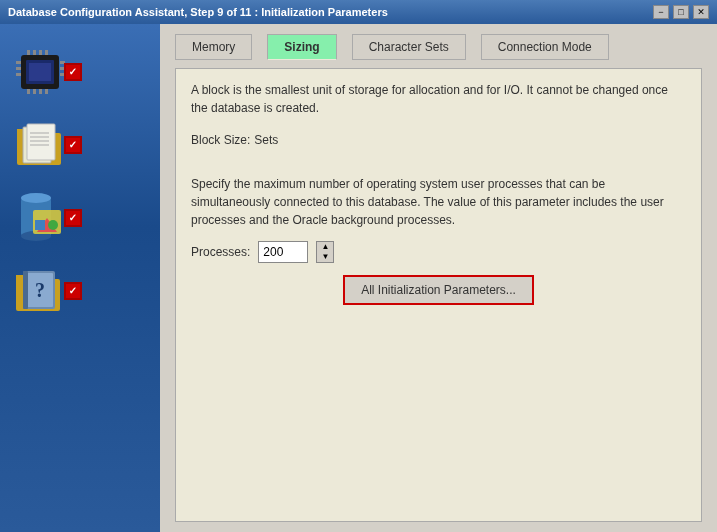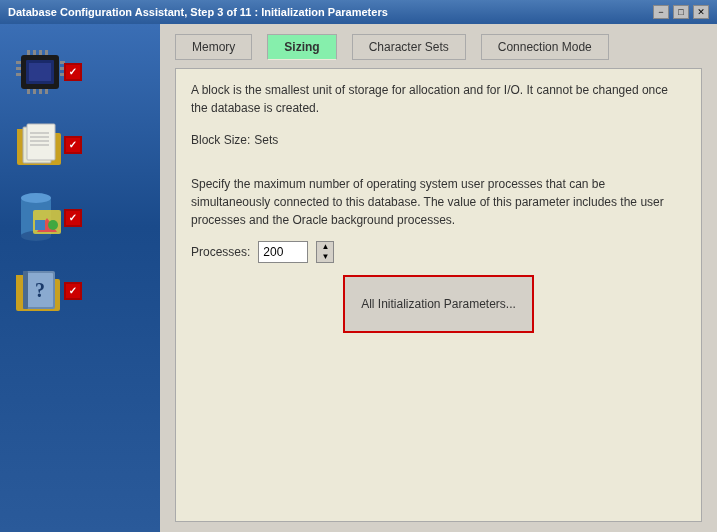--- a/index.html
+++ b/index.html
@@ -181,36 +181,36 @@
       justify-content: center;
       font-size: 8px;
       line-height: 1;
     }
     .all-params-section {
       display: flex;
       justify-content: center;
       padding: 12px 0 6px 0;
     }
     .all-params-btn {
-      padding: 20px 16px;
+      padding: 6px 16px;
       background: #d4d0c8;
       border: 2px solid #cc0000;
       cursor: pointer;
       font-size: 12px;
       color: #333;
     }
     .separator-desc {
       margin: 28px 0 12px 0;
     }
   </style>
 </head>
 <body>
 
 <div class="title-bar">
-  <span class="title-bar-text">Database Configuration Assistant, Step 3 of 11 : Initialization Parameters</span>
+  <span class="title-bar-text">Database Configuration Assistant, Step 9 of 11 : Initialization Parameters</span>
   <div class="title-bar-buttons">
     <div class="title-btn">−</div>
     <div class="title-btn">□</div>
     <div class="title-btn">✕</div>
   </div>
 </div>
 
 <div class="main-container">
 
   <div class="left-panel">

